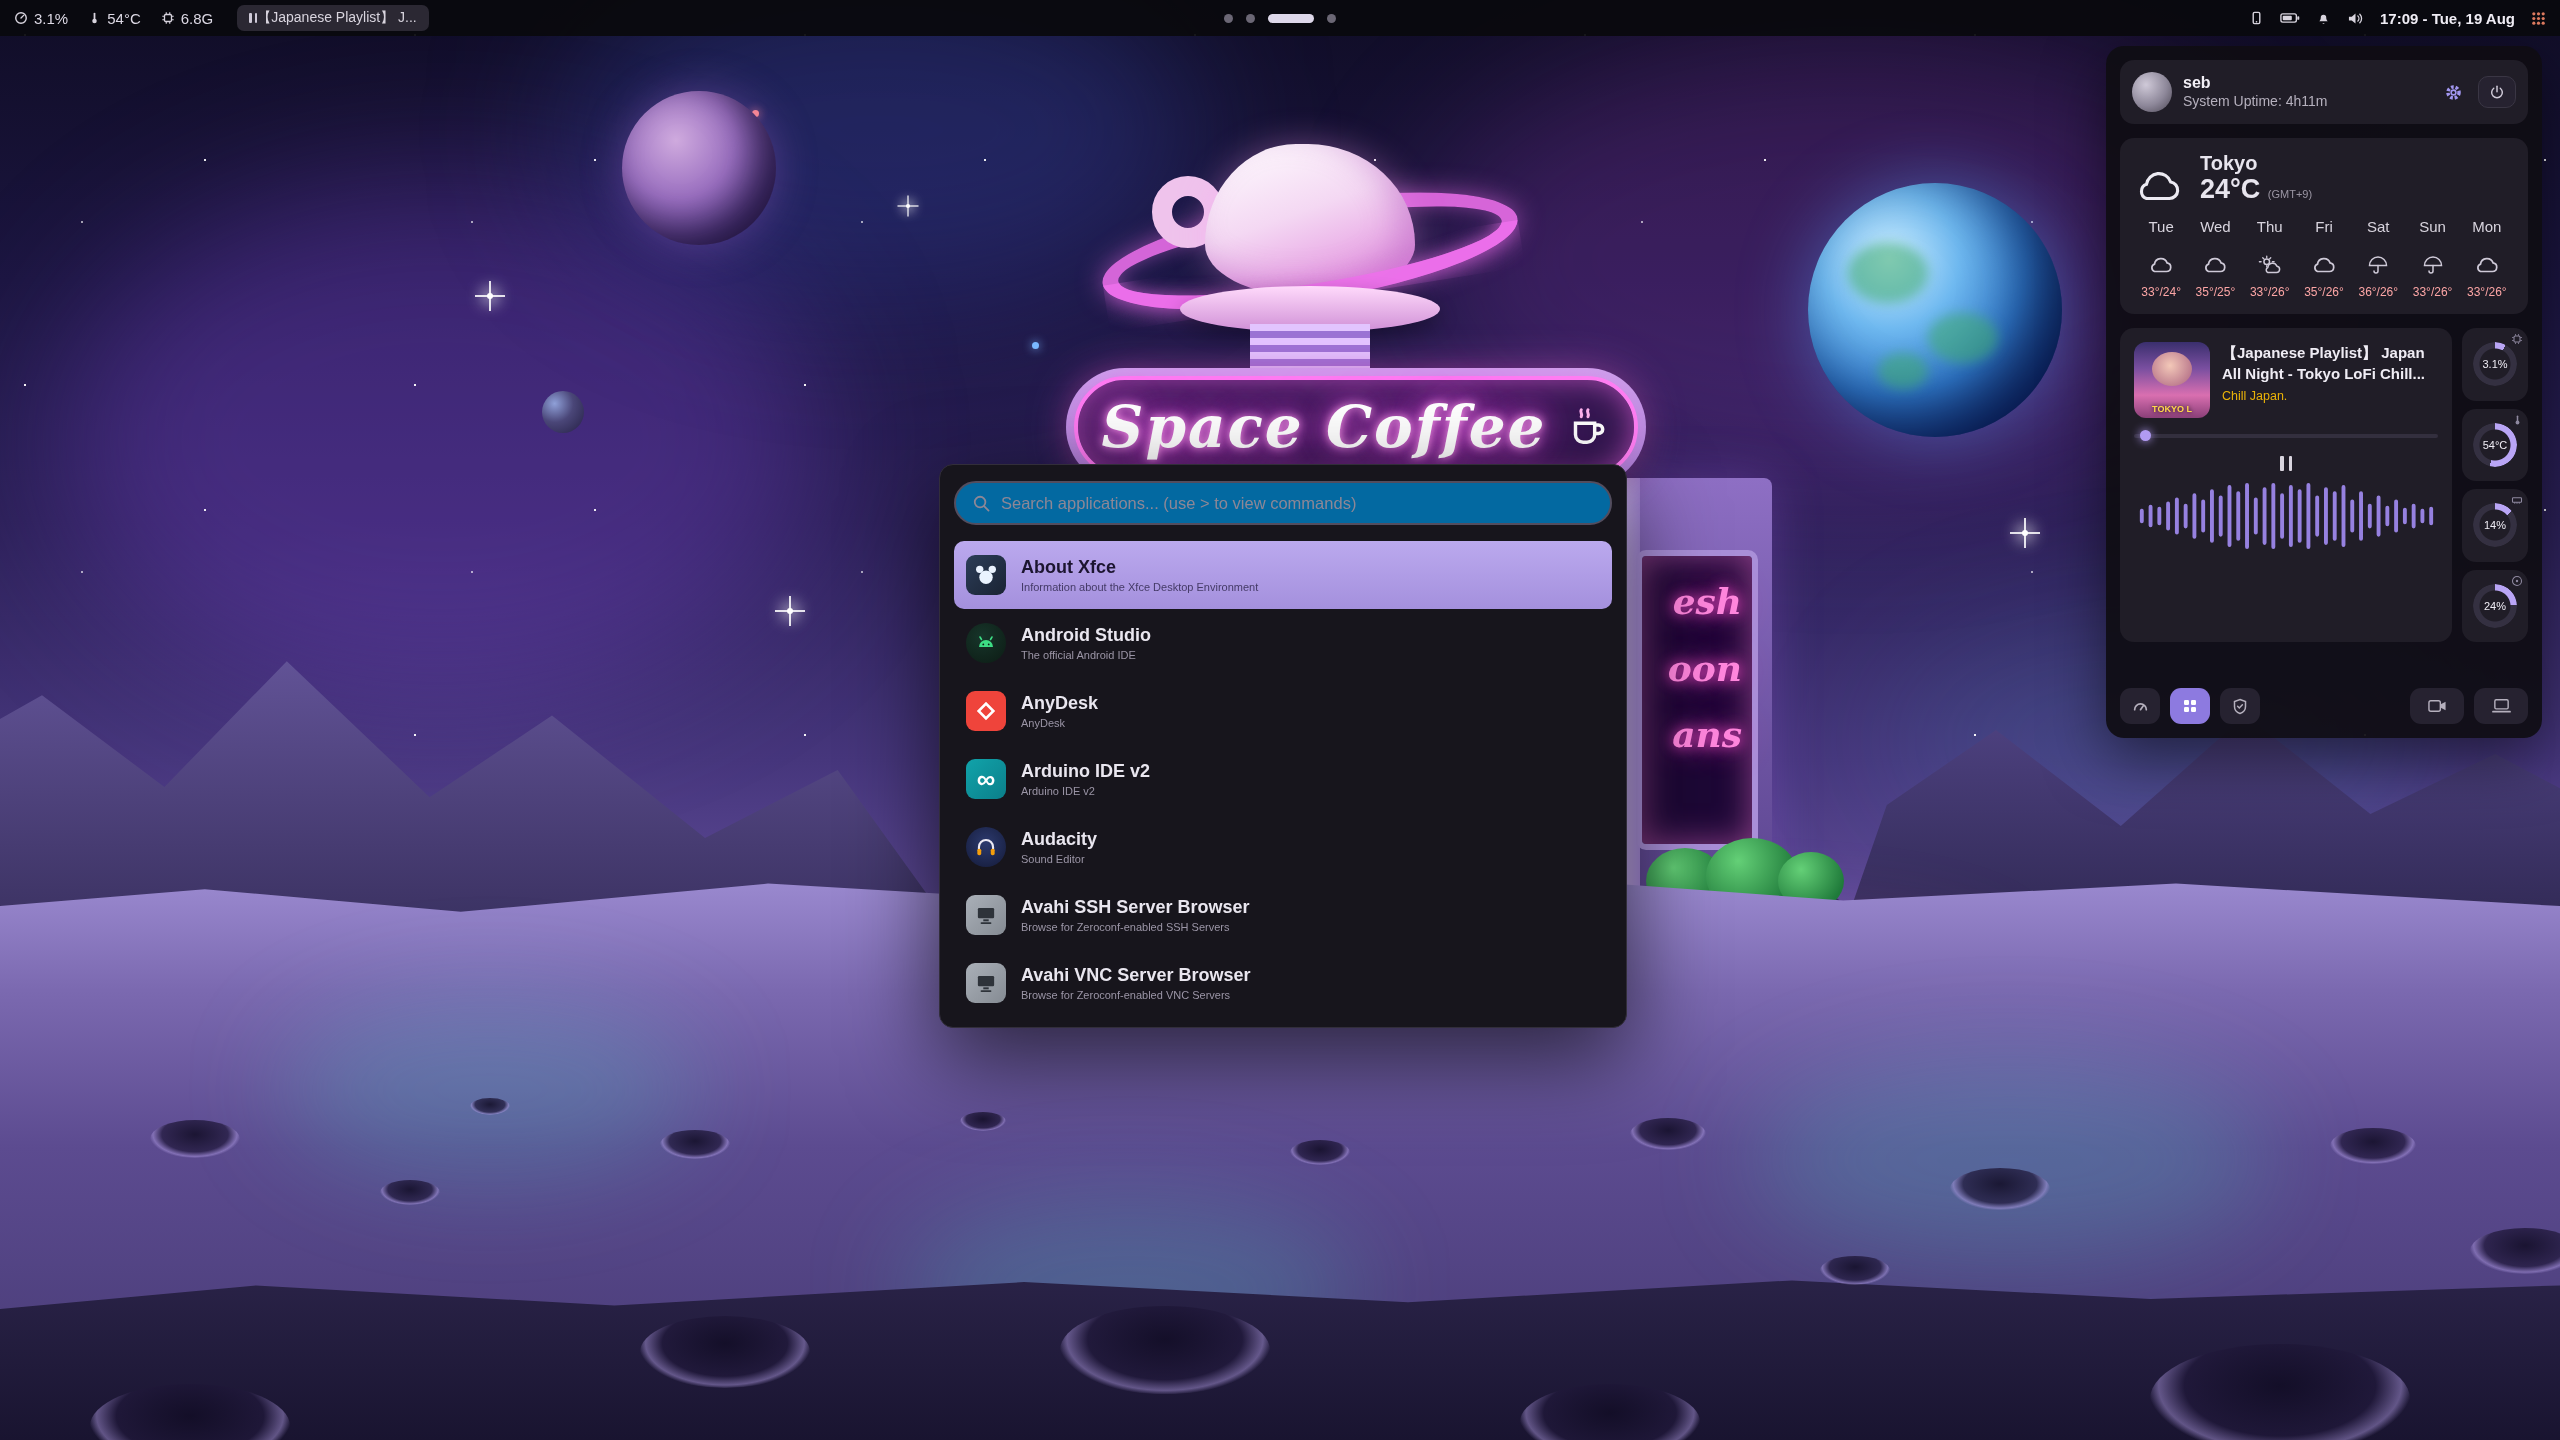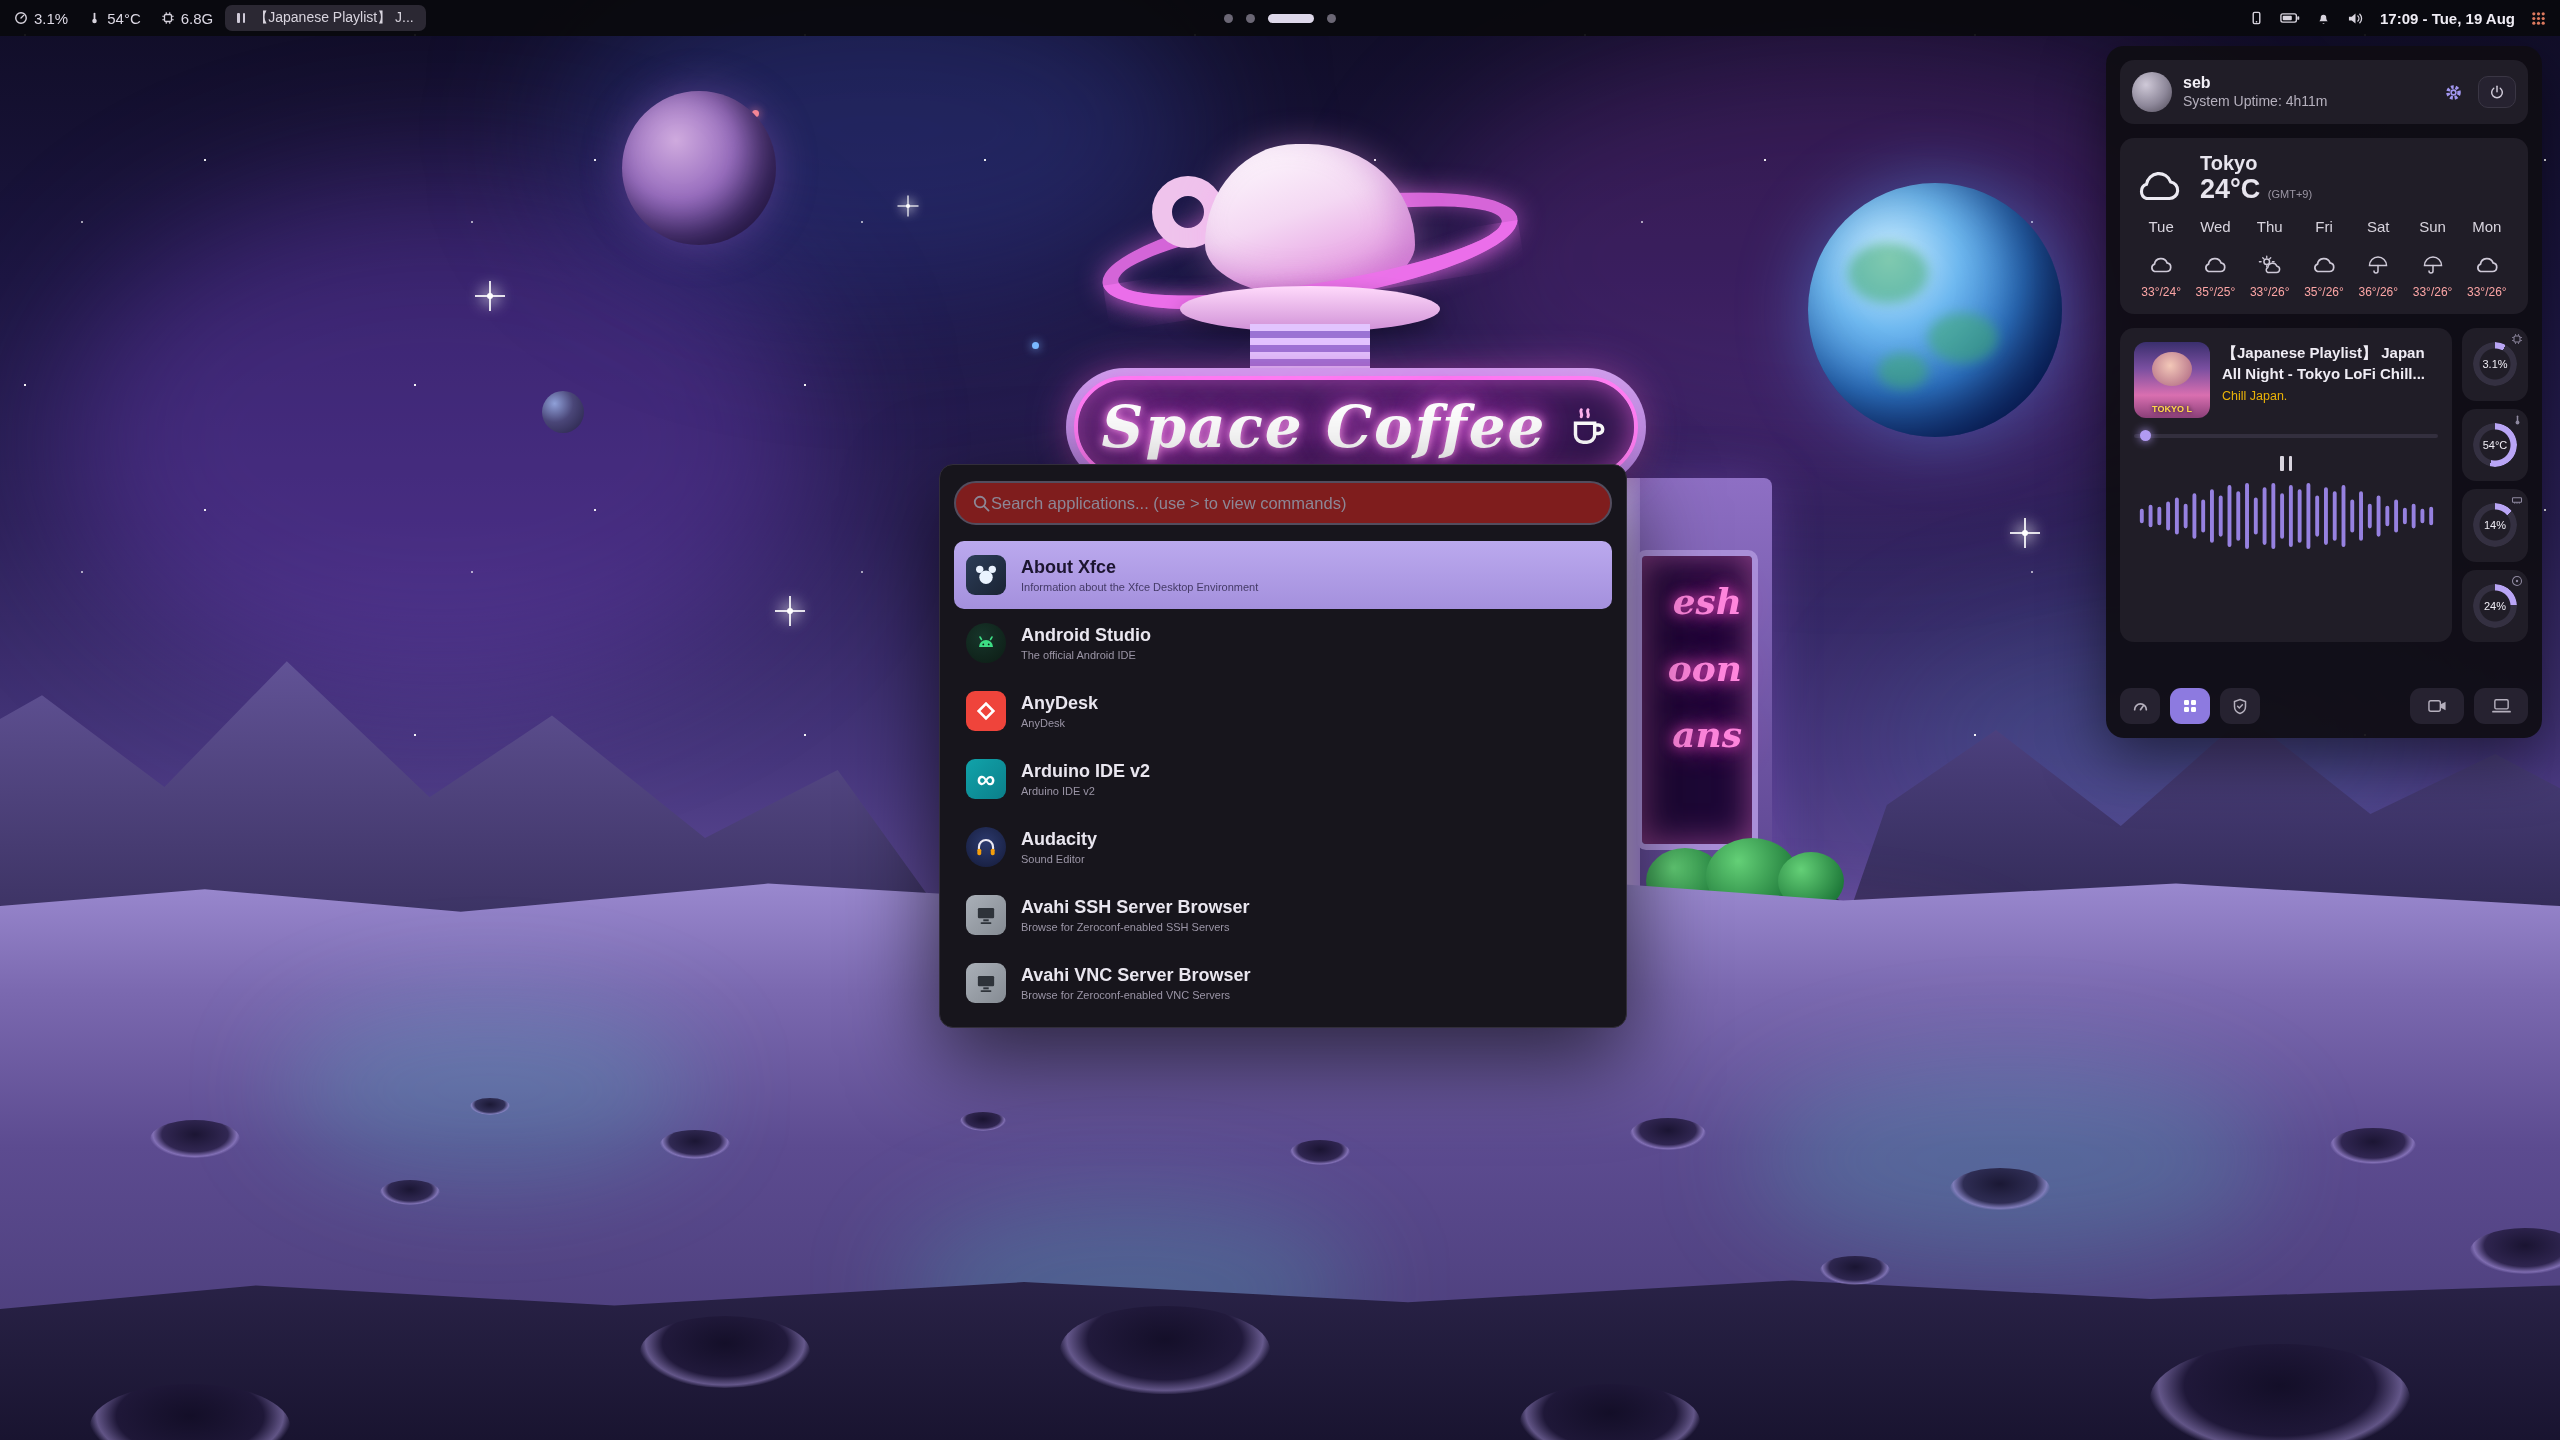--- a/index.html
+++ b/index.html
@@ -104,38 +104,38 @@
   .saucer{position:absolute;left:80px;top:168px;width:260px;height:46px;border-radius:50%;
     background:linear-gradient(180deg,#ffdafb,#cf8fd6);box-shadow:0 8px 20px rgba(0,0,0,.3)}
   .pedestal{position:absolute;left:150px;top:206px;width:120px;height:62px;
     background:repeating-linear-gradient(180deg,#e2c6ff 0 7px,#9a73d4 7px 14px)}
 
   
   #topbar{position:absolute;left:0;top:0;width:2560px;height:36px;z-index:40;
     background:rgba(10,9,14,.95);display:flex;align-items:center;padding:0 14px;font-size:15px}
   .tb-group{display:flex;align-items:center;gap:20px}
   .tb-stat{display:flex;align-items:center;gap:6px;color:#dcd8e4}
-  .tb-chip{margin-left:12px;height:26px;background:#2b2833;border-radius:7px;display:flex;
-    align-items:center;gap:9px;padding:0 12px;color:#d8d4de;font-size:14px}
+  .tb-chip{margin-left:24px;height:26px;background:#2b2833;border-radius:7px;display:flex;
+    align-items:center;padding:0 12px;color:#d8d4de;font-size:14px}
   .pausebars{display:flex;gap:3px}
   .pausebars i{display:block;width:2.5px;height:10px;background:#cfcad8;border-radius:1px}
   .ws{position:absolute;left:50%;top:0;height:36px;transform:translateX(-50%);
     display:flex;align-items:center;gap:13px}
   .ws .wdot{width:9px;height:9px;border-radius:50%;background:#6b6775}
   .ws .wpill{width:46px;height:9px;border-radius:5px;background:#ded8ea}
   .tb-right{margin-left:auto;display:flex;align-items:center;gap:16px}
   .tb-clock{font-weight:bold;color:#f0edf5}
   .tb-icon{display:flex;align-items:center}
 
   
   #launcher{position:absolute;left:939px;top:464px;width:688px;z-index:30;
     background:#17151c;border:1px solid #322e3a;border-radius:14px;
     padding:16px 14px 10px;box-shadow:0 30px 90px rgba(0,0,0,.65)}
-  .searchbox{height:44px;border:2px solid #534d5e;border-radius:22px;background:#7f1d1d;
-    display:flex;align-items:center;padding:16px 16px}
+  .searchbox{height:44px;border:2px solid #534d5e;border-radius:22px;background:#0369a1;
+    display:flex;align-items:center;gap:10px;padding:16px 16px}
   .searchbox input{flex:1;background:transparent;border:none;outline:none;color:#ddd9e4;
     font-size:16.5px;font-family:inherit}
   .searchbox input::placeholder{color:#8d8796}
   .app-list{margin-top:16px;display:flex;flex-direction:column}
   .app-item{height:68px;border-radius:10px;display:flex;align-items:center;gap:15px;padding:0 12px;cursor:pointer}
   .app-item.selected{background:linear-gradient(180deg,#bba9ee,#a490dd)}
   .app-icon{width:40px;height:40px;border-radius:9px;flex:0 0 40px;display:flex;
     align-items:center;justify-content:center;overflow:hidden}
   .app-title{font-size:18px;font-weight:bold;color:#e9e6ef;line-height:1.2}
   .app-desc{font-size:11px;color:#9b95a6;margin-top:3px}

